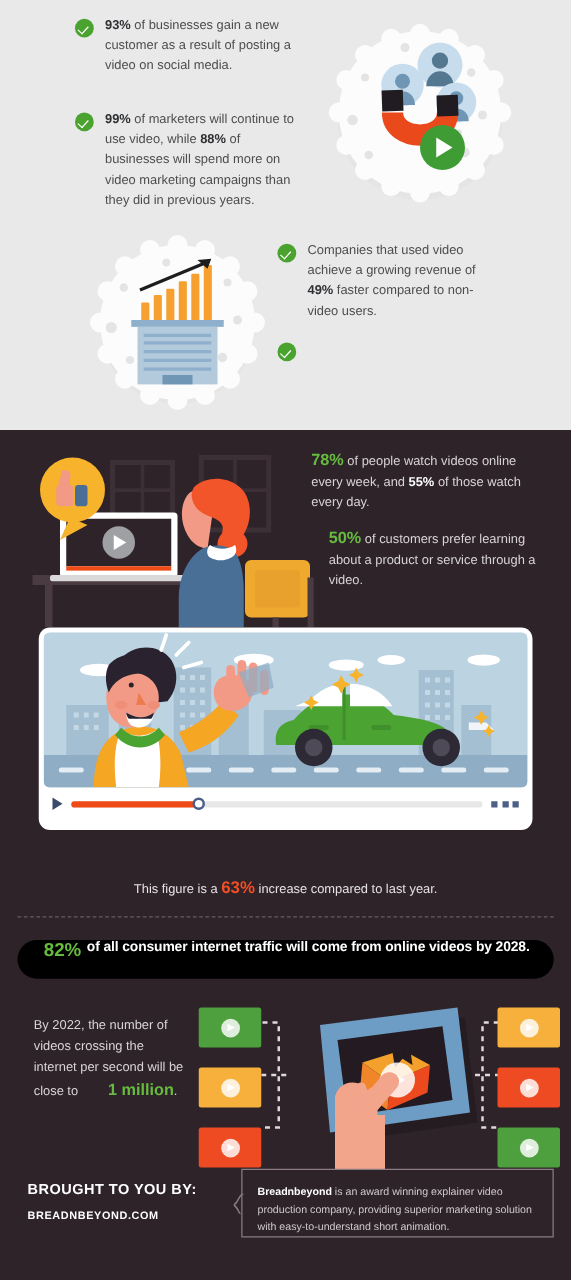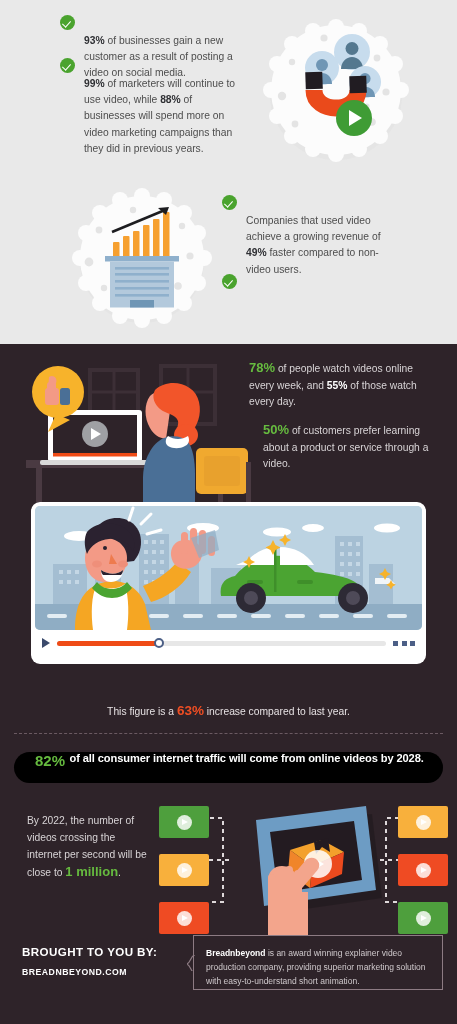--- a/index.html
+++ b/index.html
@@ -15,25 +15,25 @@
 
   .bullet{display:flex;gap:9px;align-items:flex-start;}
   .check{
     flex:0 0 auto;width:15px;height:15px;border-radius:50%;
     background:#4aa32e;position:relative;margin-top:2px;
   }
   .check:before{
     content:"";position:absolute;left:4px;top:3.5px;width:4px;height:7px;
     border:solid #fff;border-width:0 1.8px 1.8px 0;transform:rotate(42deg);
   }
-  .btxt{font-size:10.3px;line-height:16.2px;color:#4d4d4d;margin-top:20px;}
+  .btxt{font-size:10.3px;line-height:16.2px;color:#4d4d4d;}
   .btxt b{color:#2f3034;font-weight:bold;}
 
   .blk1{position:absolute;left:60px;top:13px;width:175px;}
-  .blk2{position:absolute;left:60px;top:56px;width:180px;}
+  .blk2{position:absolute;left:60px;top:88px;width:180px;}
   .blk3{position:absolute;left:222px;top:193px;width:180px;}
   .blk4{position:absolute;left:222px;top:272px;width:180px;}
 
   .ill1{position:absolute;left:262px;top:18px;width:148px;height:148px;}
   .ill2{position:absolute;left:72px;top:188px;width:140px;height:140px;}
 
   
   .dark-sec{position:absolute;left:0;top:344px;width:457px;height:680px;background:#2e2329;}
 
   .stat-lt{font-size:10.3px;line-height:16.5px;color:#d8d4d6;}
@@ -73,21 +73,21 @@
 
   .banner{
     position:absolute;left:14px;top:408px;width:429px;height:31px;
     background:#000000;border-radius:16px;display:flex;align-items:flex-start;
     padding-left:21px;box-sizing:border-box;
   }
   .banner .g{color:#66bb3f;font-weight:bold;font-size:15px;}
   .banner .t{color:#fff;font-weight:bold;font-size:11.1px;letter-spacing:-0.1px;}
 
   .bl-txt{position:absolute;left:27px;top:468px;width:125px;font-size:10.3px;line-height:17px;color:#d8d4d6;}
-  .bl-txt .gm{color:#66bb3f;font-weight:bold;font-size:13px;}
+  .bl-txt .gm{color:#66bb3f;font-weight:bold;font-size:13px;margin-left:21px;}
 
   .thumbs{position:absolute;display:flex;flex-direction:column;gap:16px;}
   .tl{left:159px;top:462px;}
   .tr{left:398px;top:462px;}
   .thumb{position:relative;width:50px;height:32px;border-radius:2px;}
   .thumb .pc{
     position:absolute;left:50%;top:50%;width:15px;height:15px;margin:-7.5px 0 0 -7.5px;
     border-radius:50%;background:rgba(255,255,255,0.82);
   }
   .thumb .pc:after{

